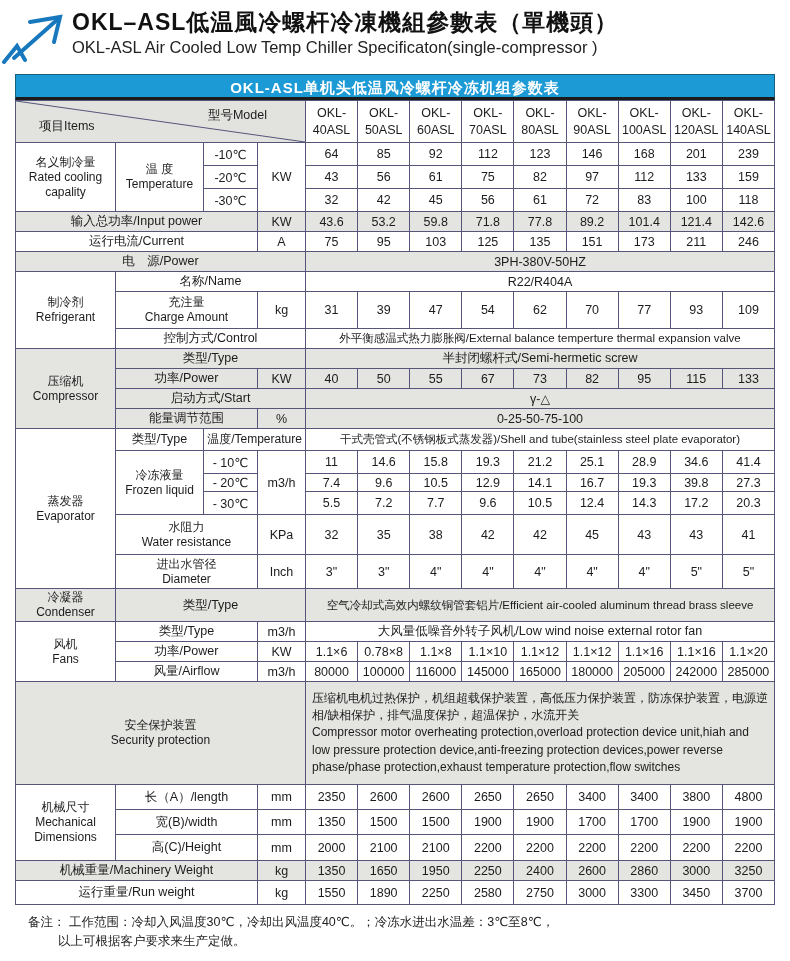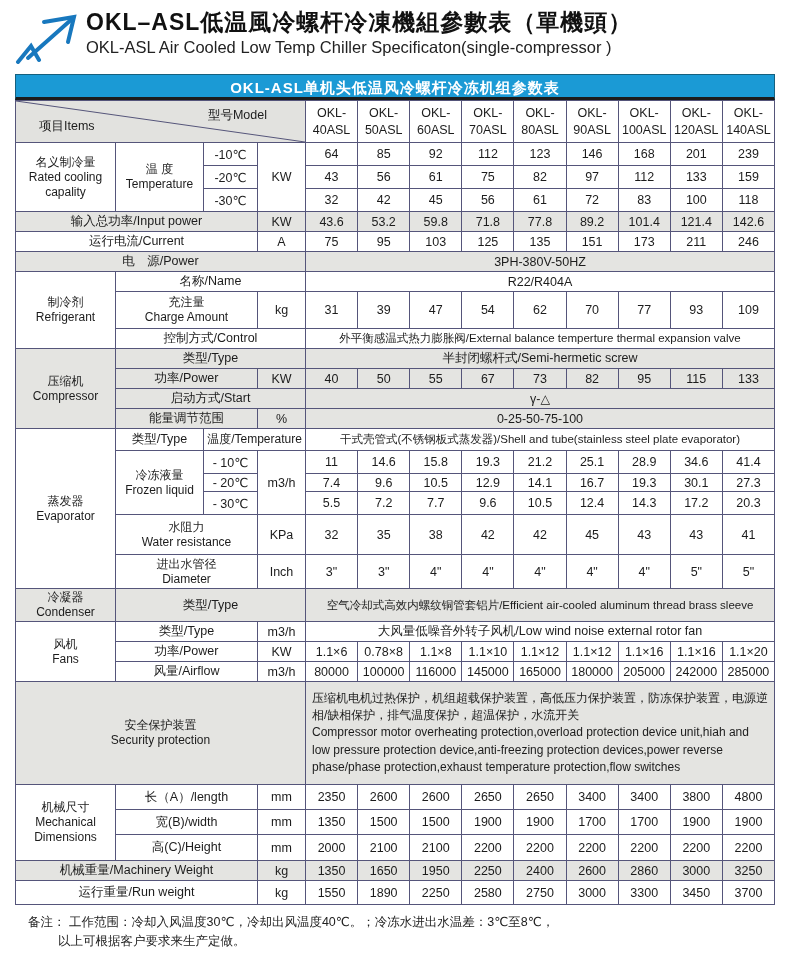--- a/index.html
+++ b/index.html
@@ -1,20 +1,20 @@
 <!DOCTYPE html>
 <html><head>
 <meta charset="utf-8">
 <style>
   html,body{margin:0;padding:0;background:#fff;}
   body{width:790px;font-family:"Liberation Sans","DejaVu Sans",sans-serif;color:#1c1c1c;}
   .page{width:790px;}
 
   
-  .heading{display:flex;align-items:flex-start;padding:8px 0 4px 14px;}
+  .heading{display:flex;align-items:flex-start;padding:8px 0 4px 0;}
   .logo{width:66px;height:56px;flex:0 0 66px;}
   .titles{padding-left:6px;}
   .title-cn{font-size:23px;font-weight:bold;letter-spacing:1px;line-height:1.25;color:#111;}
   .title-en{font-size:16.5px;color:#222;line-height:1.3;}
 
   
   .tablewrap{margin:6px 15px 0 15px;width:760px;}
   .bluebar{background:#1b9ad5;color:#fff;font-size:15px;font-weight:bold;
            text-align:center;height:26px;line-height:26px;letter-spacing:1px;
            border:1px solid #16607e;border-bottom:3px solid #1c1c1c;box-sizing:border-box;}
@@ -278,21 +278,21 @@
           </tr>
       <tr style="height:18px">
         <td>- 20℃</td>
       <td>7.4</td>
             <td>9.6</td>
             <td>10.5</td>
             <td>12.9</td>
             <td>14.1</td>
             <td>16.7</td>
             <td>19.3</td>
-            <td>30.1</td>
+            <td>39.8</td>
             <td>27.3</td>
           </tr>
       <tr style="height:23px">
         <td>- 30℃</td>
       <td>5.5</td>
             <td>7.2</td>
             <td>7.7</td>
             <td>9.6</td>
             <td>10.5</td>
             <td>12.4</td>

